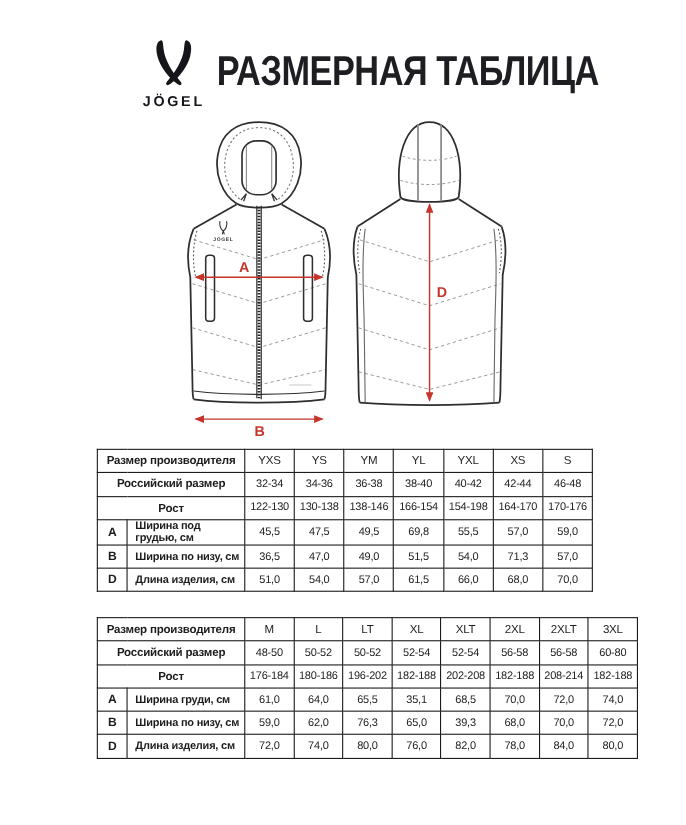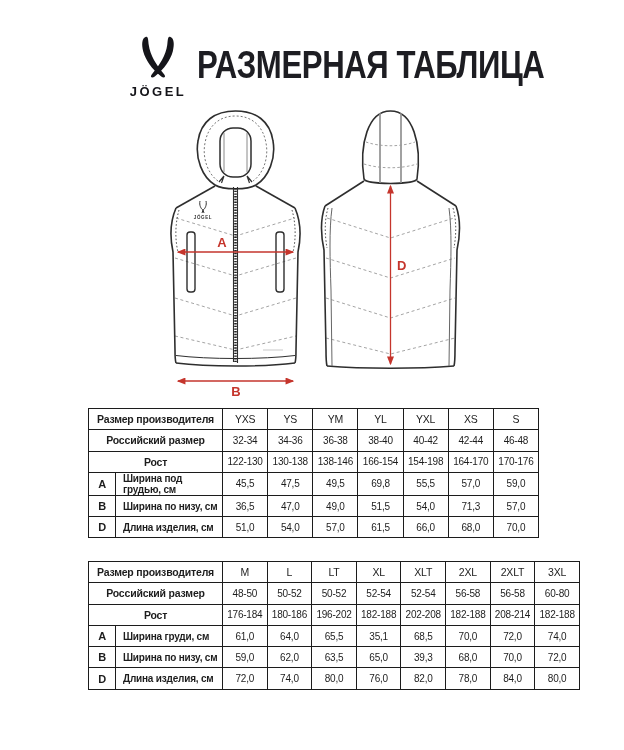--- a/index.html
+++ b/index.html
@@ -271,21 +271,21 @@
           <td class="val">68,5</td>
           <td class="val">70,0</td>
           <td class="val">72,0</td>
           <td class="val">74,0</td>
         </tr>
         <tr>
           <td class="key">B</td>
           <td class="mlbl">Ширина по низу, см</td>
           <td class="val">59,0</td>
           <td class="val">62,0</td>
-          <td class="val">63,5</td>
+          <td class="val">76,3</td>
           <td class="val">65,0</td>
           <td class="val">39,3</td>
           <td class="val">68,0</td>
           <td class="val">70,0</td>
           <td class="val">72,0</td>
         </tr>
         <tr>
           <td class="key">D</td>
           <td class="mlbl">Длина изделия, см</td>
           <td class="val">72,0</td>

